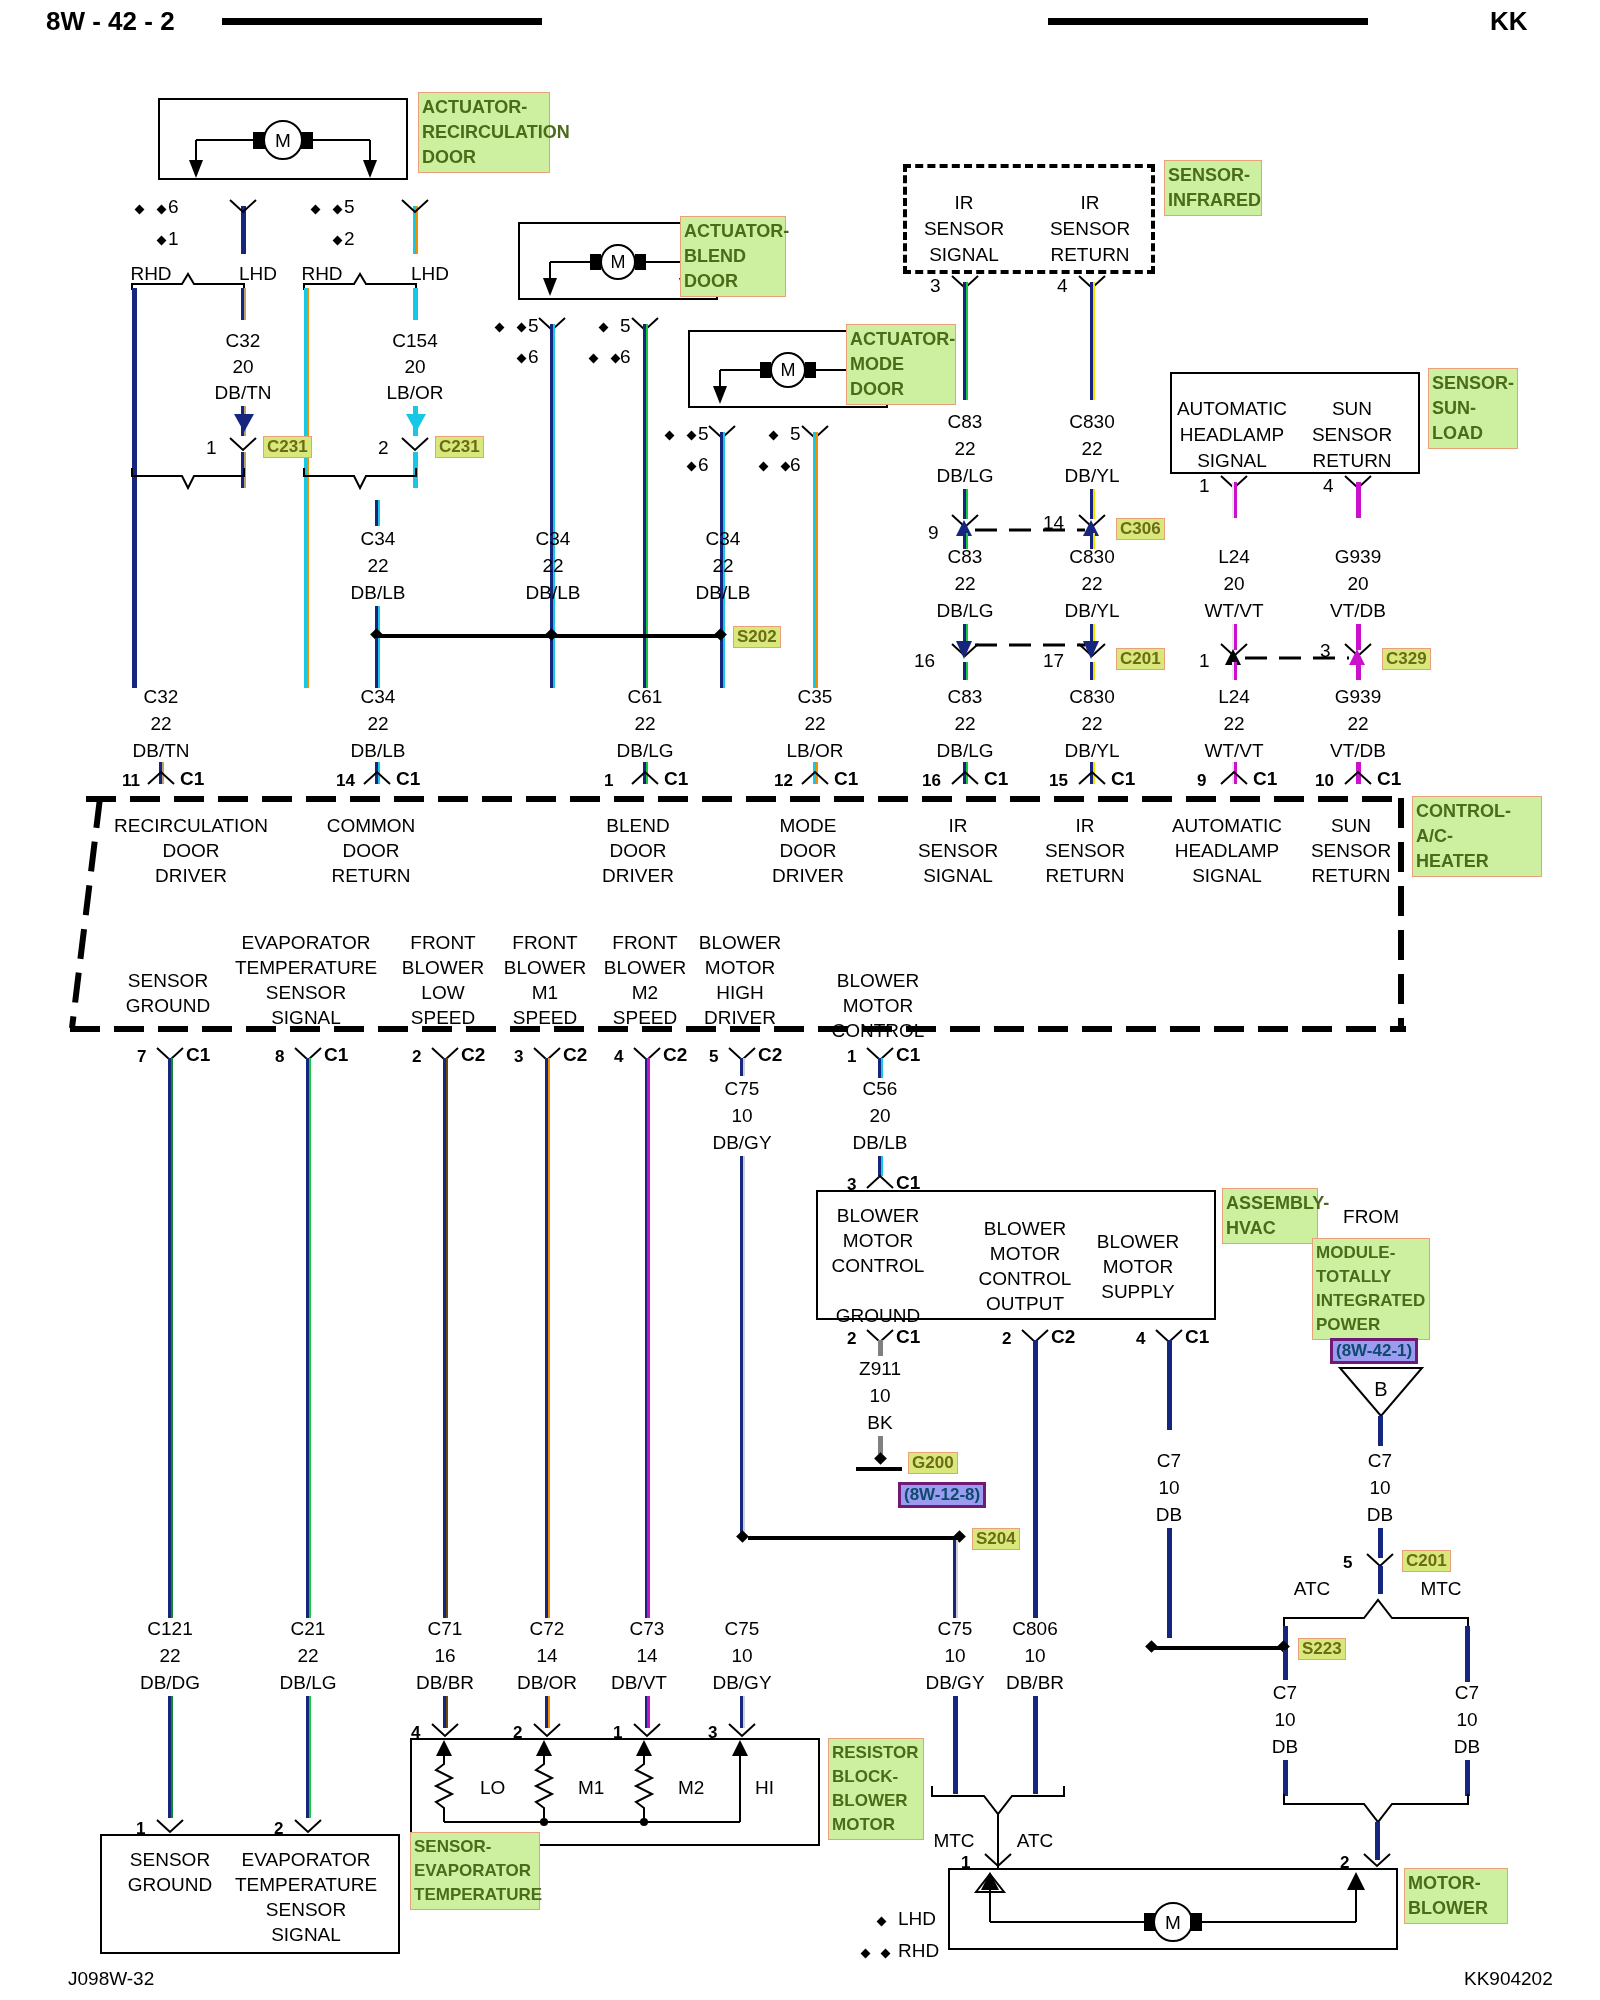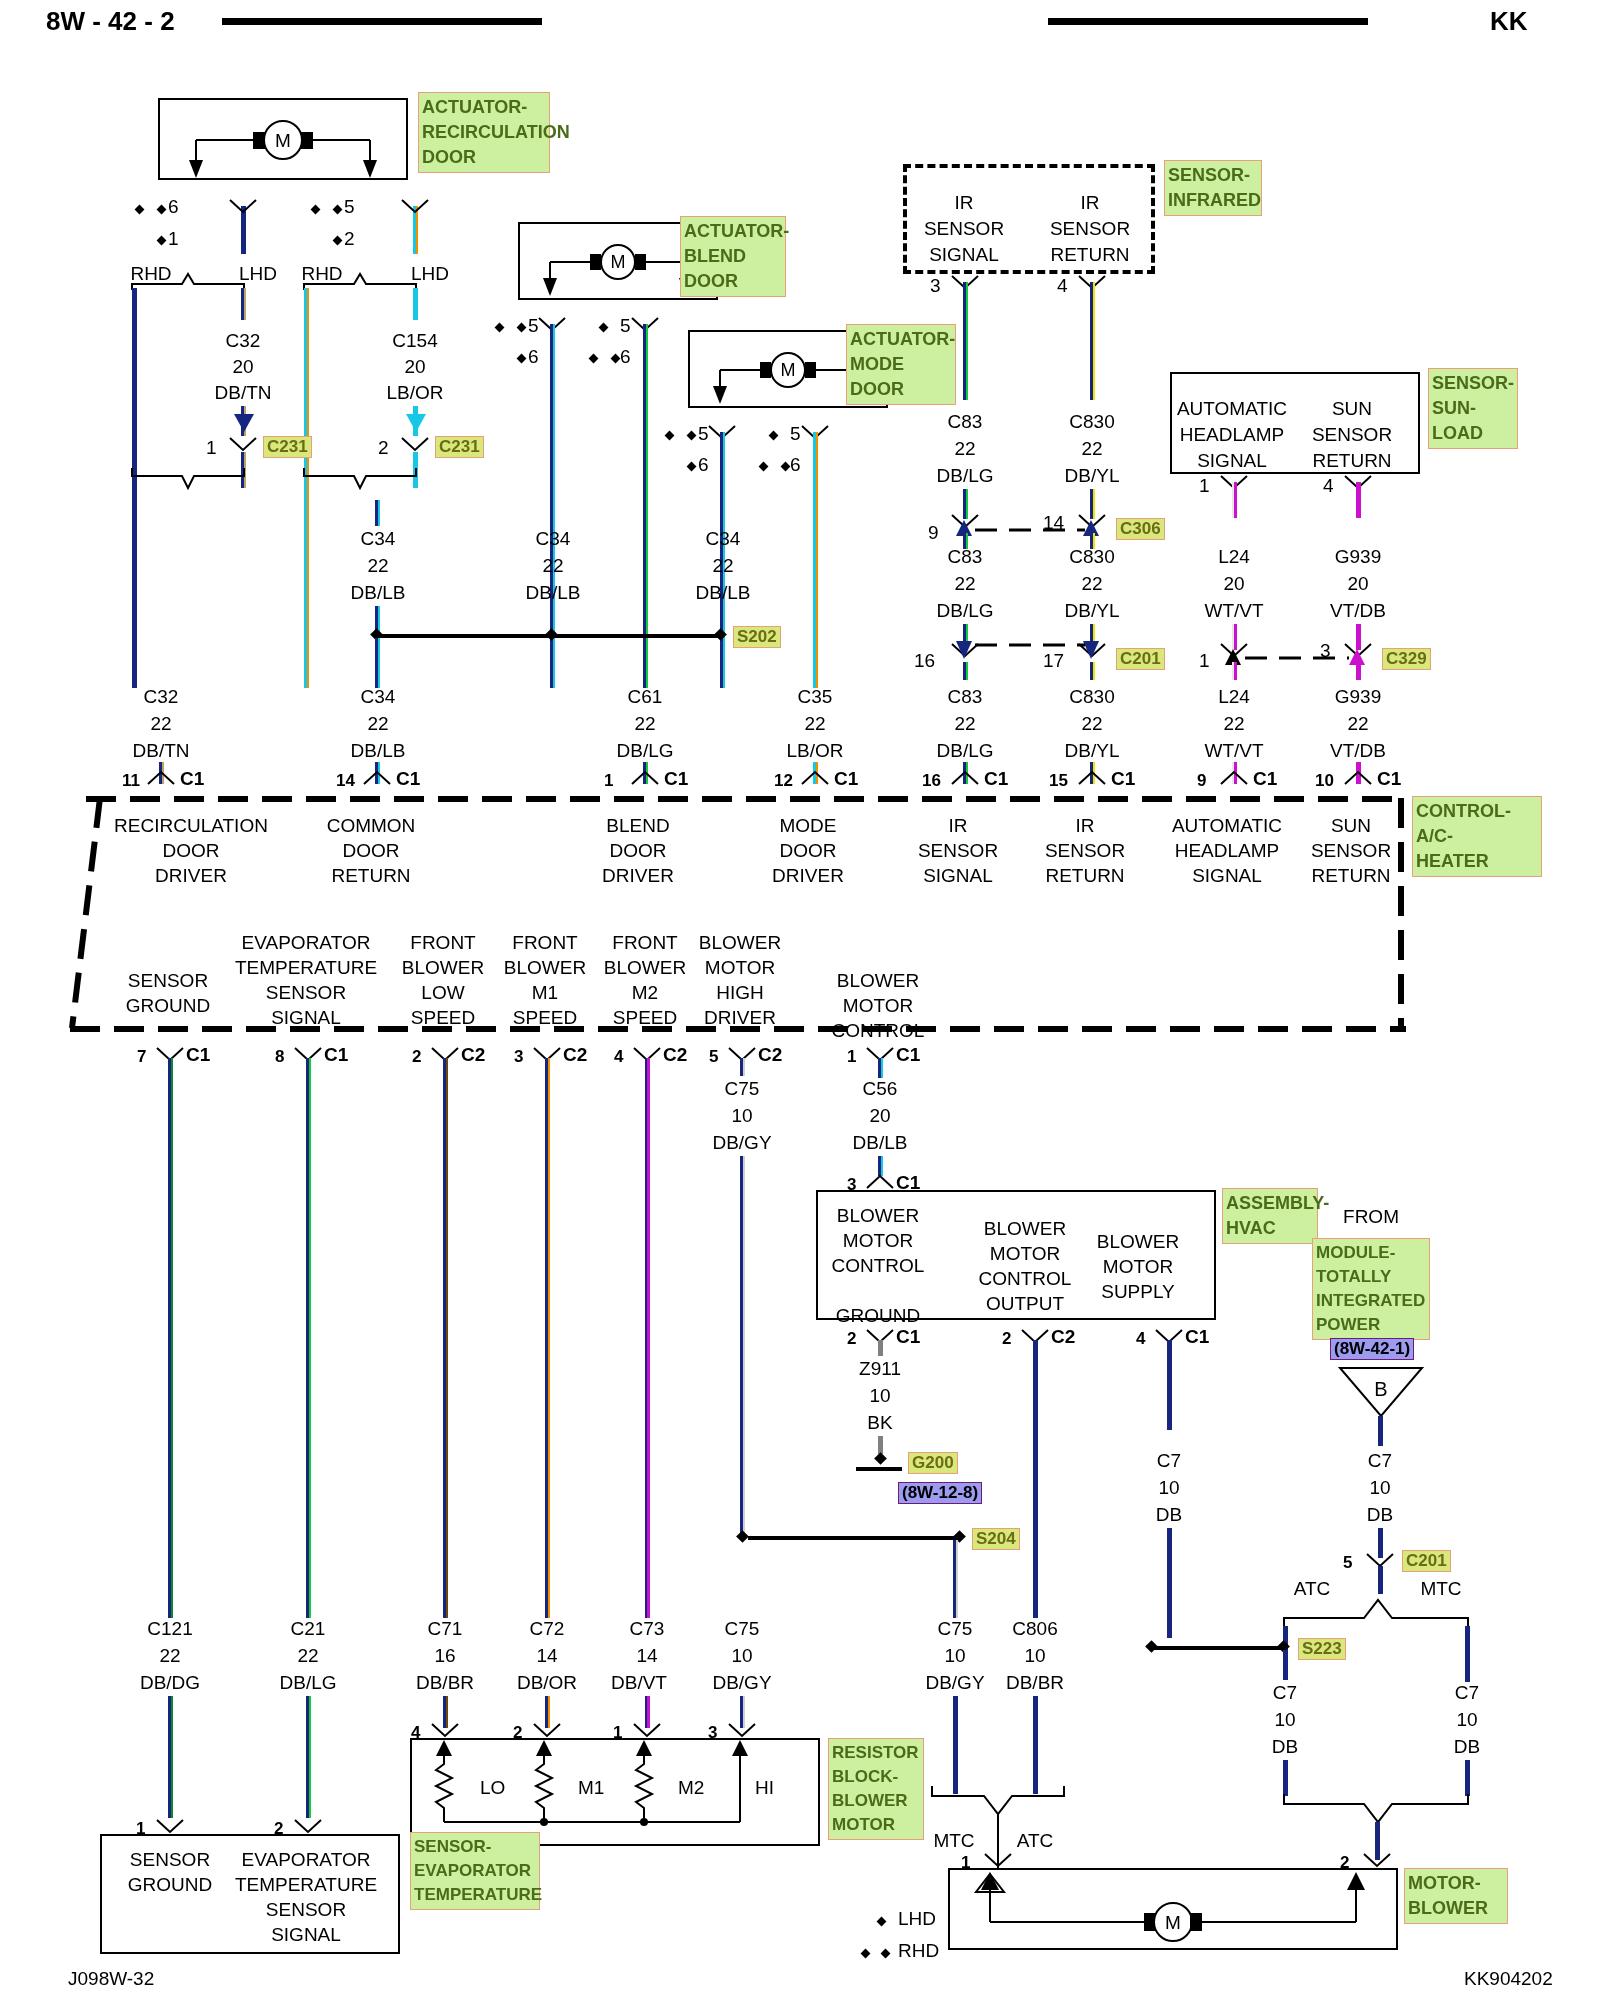--- a/index.html
+++ b/index.html
@@ -47,22 +47,22 @@
     border:1px solid #e8a07a;
     color:#6b6b18;
     font-weight:bold;
     font-size:17px;
     padding:0px 3px;
     white-space:nowrap;
   }
   .tag-ref {
     position:absolute;
     background:#9b9bf0;
-    border:1px solid #701a75;
-    color:#000000;
+    border:3px solid #701a75;
+    color:#0c4a6e;
     font-weight:bold;
     font-size:17px;
     padding:0px 3px;
     white-space:nowrap;
   }
   .wv   { position:absolute; width:5px; }  
   .wh   { position:absolute; height:4px; background:#000; } 
   .line { position:absolute; background:#000; }
 
   

